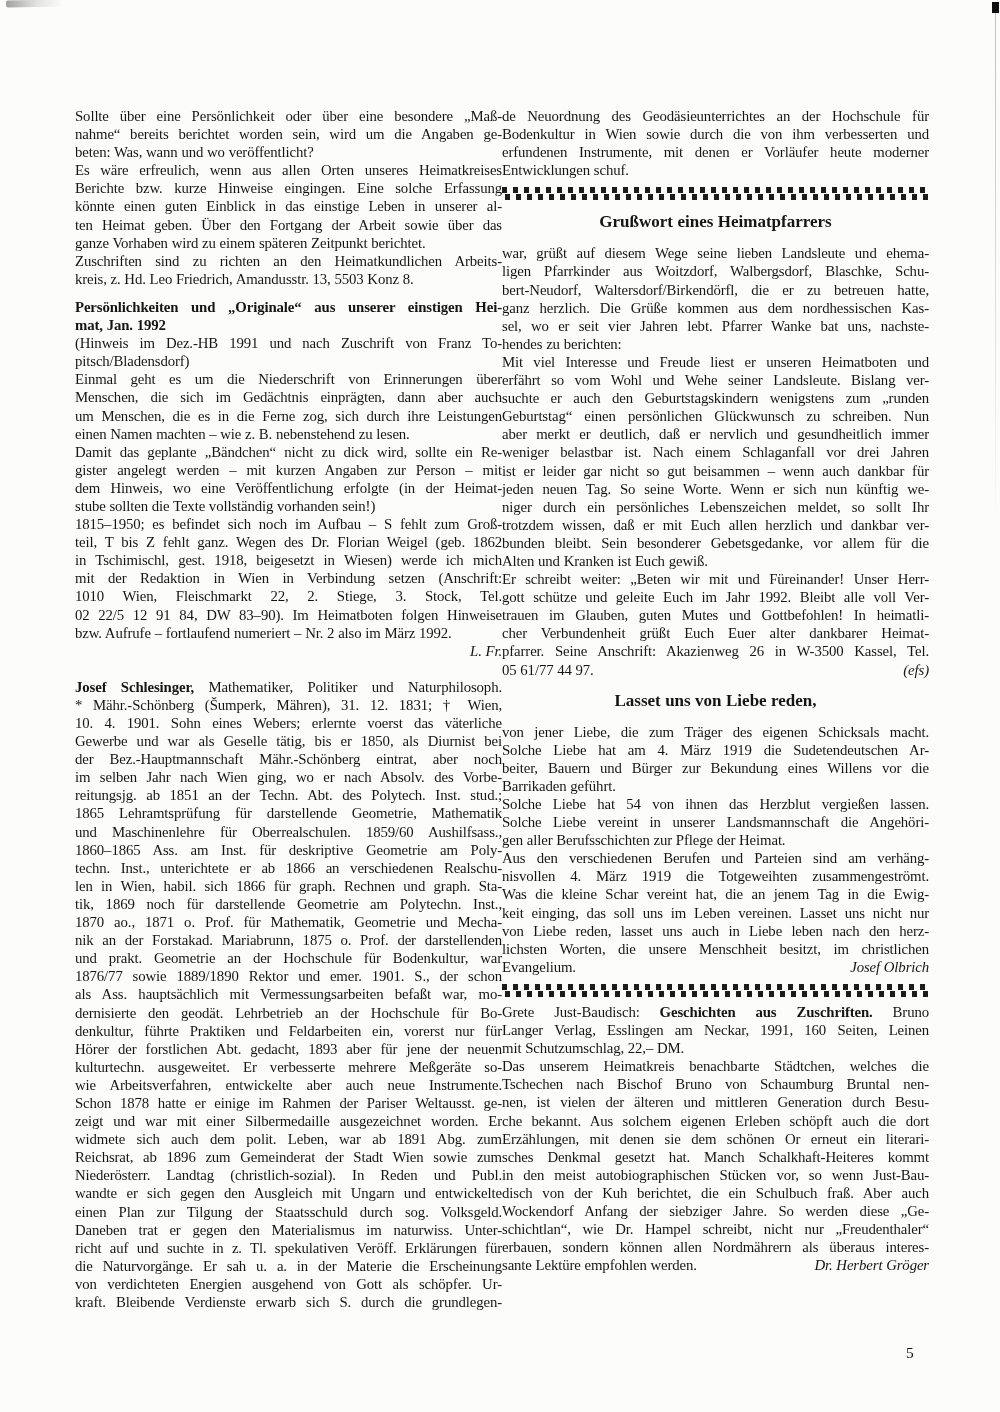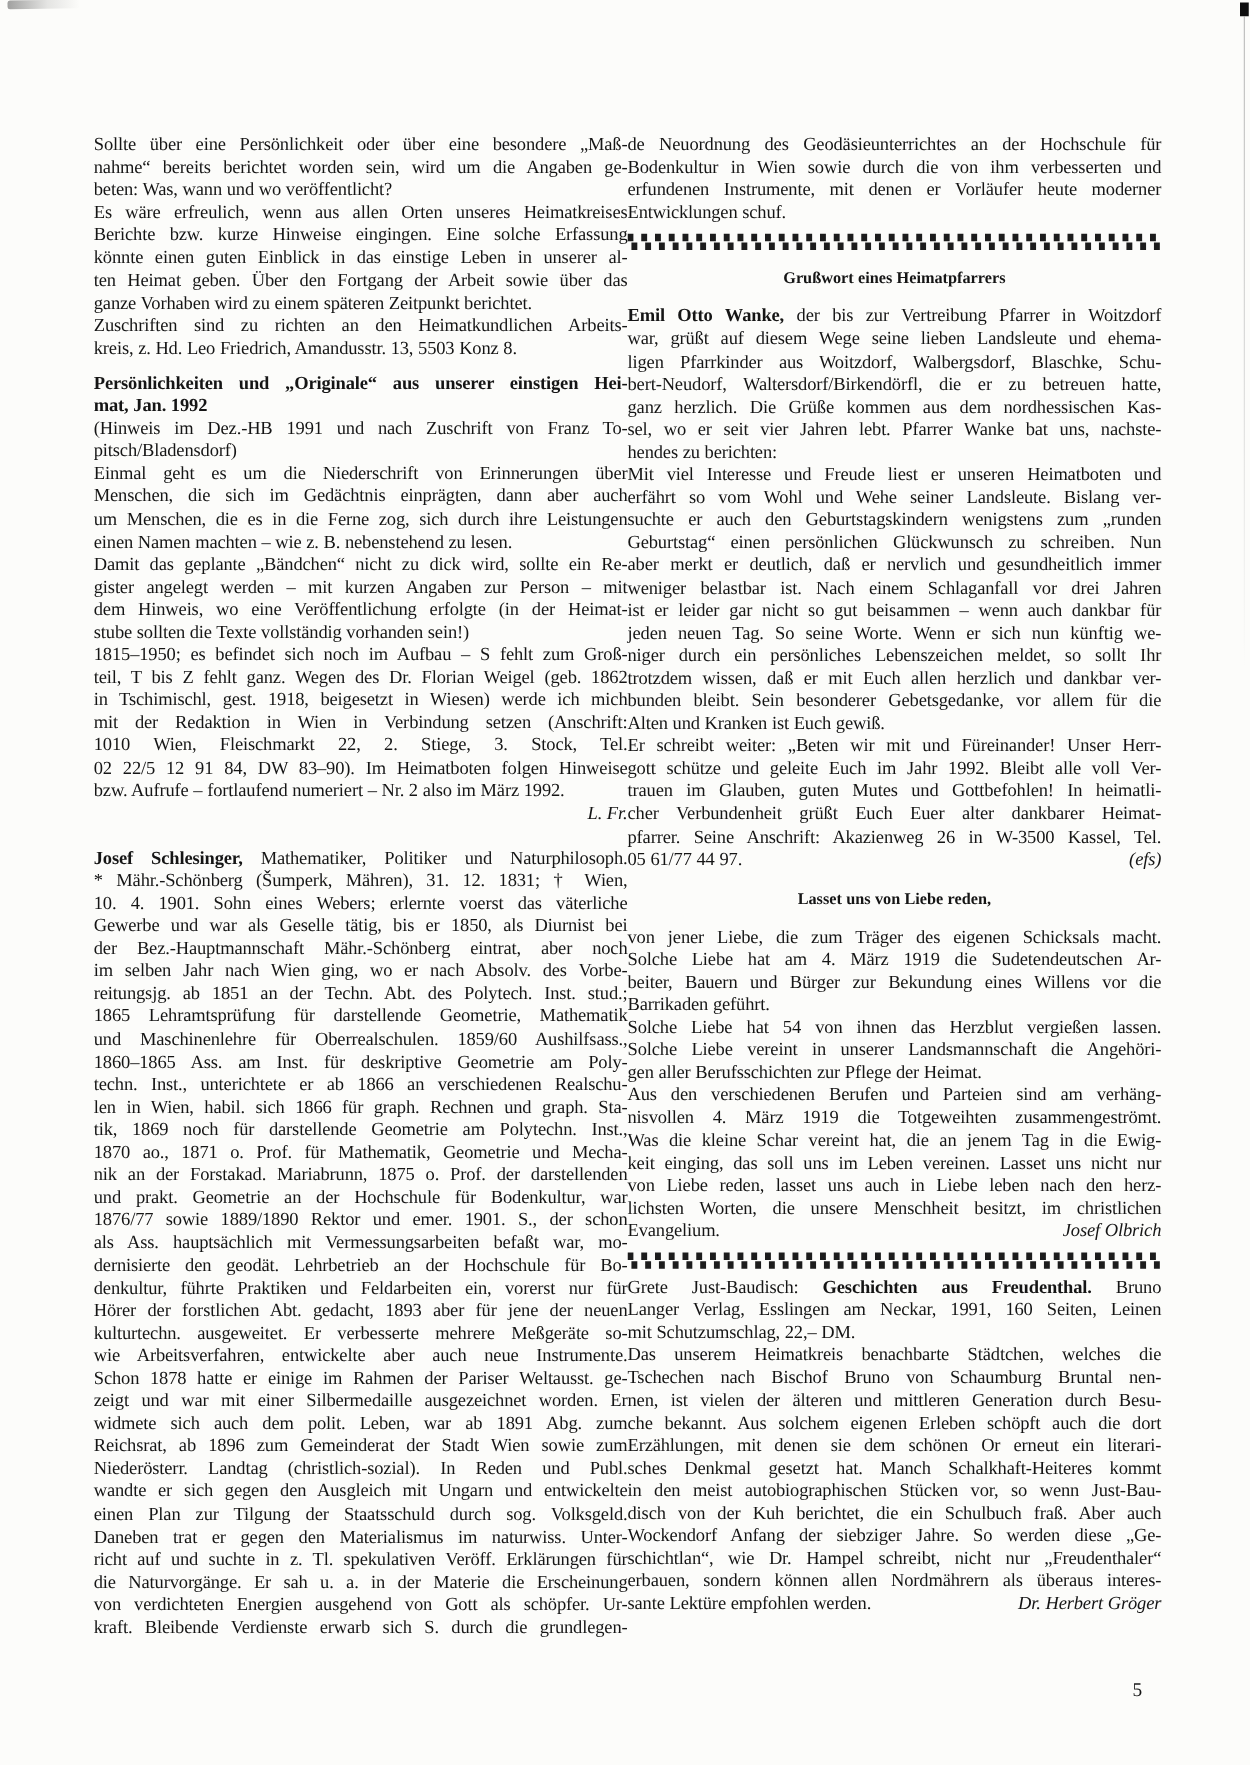--- a/index.html
+++ b/index.html
@@ -23,21 +23,21 @@
     word-spacing:0.2px;
   }
   .para{margin:0;}
   .line{text-align:left;min-height:18.1px;}
   .line.just{text-align:justify;text-align-last:justify;}
   .line.right{text-align:right;}
   .line.split{display:flex;justify-content:space-between;}
   .bd{font-weight:bold;}
   .it{font-style:italic;}
   .sec-h{
-    font-weight:bold;font-size:13px;line-height:23px;
+    font-weight:bold;font-size:17px;line-height:23px;
     text-align:center;margin:10px 0 11px;
     letter-spacing:0;
   }
   .orn{
     height:13px;margin:8px 0 6px;
     background-image:
       repeating-linear-gradient(90deg,#1c1c1c 0 5px,transparent 5px 11px),
       repeating-linear-gradient(90deg,transparent 0 3px,#1c1c1c 3px 8px,transparent 8px 11px);
     background-size:11px 6px,11px 6px;
     background-position:0 0,0 7px;
@@ -150,21 +150,20 @@
     <div class="col" id="col-right">
         <div class="para">
           <div class="line just">de Neuordnung des Geodäsieunterrichtes an der Hochschule für</div>
           <div class="line just">Bodenkultur in Wien sowie durch die von ihm verbesserten und</div>
           <div class="line just">erfundenen Instrumente, mit denen er Vorläufer heute moderner</div>
           <div class="line">Entwicklungen schuf.</div>
         </div>
         <div class="orn" title="fleuron-divider-row"></div>
         <div class="sec-h">Grußwort eines Heimatpfarrers</div>
         <div class="para">
-          <div class="line just"><span class="bd">Emil Otto Wanke,</span><span> der bis zur Vertreibung Pfarrer in Woitzdorf</span></div>
           <div class="line just">war, grüßt auf diesem Wege seine lieben Landsleute und ehema-</div>
           <div class="line just">ligen Pfarrkinder aus Woitzdorf, Walbergsdorf, Blaschke, Schu-</div>
           <div class="line just">bert-Neudorf, Waltersdorf/Birkendörfl, die er zu betreuen hatte,</div>
           <div class="line just">ganz herzlich. Die Grüße kommen aus dem nordhessischen Kas-</div>
           <div class="line just">sel, wo er seit vier Jahren lebt. Pfarrer Wanke bat uns, nachste-</div>
           <div class="line">hendes zu berichten:</div>
           <div class="line just">Mit viel Interesse und Freude liest er unseren Heimatboten und</div>
           <div class="line just">erfährt so vom Wohl und Wehe seiner Landsleute. Bislang ver-</div>
           <div class="line just">suchte er auch den Geburtstagskindern wenigstens zum „runden</div>
           <div class="line just">Geburtstag“ einen persönlichen Glückwunsch zu schreiben. Nun</div>
@@ -201,21 +200,21 @@
           <div class="line just">keit einging, das soll uns im Leben vereinen. Lasset uns nicht nur</div>
           <div class="line just">von Liebe reden, lasset uns auch in Liebe leben nach den herz-</div>
           <div class="line just">lichsten Worten, die unsere Menschheit besitzt, im christlichen</div>
           <div class="line split">
             <span>Evangelium.</span>
             <span class="it">Josef Olbrich</span>
           </div>
         </div>
         <div class="orn" title="fleuron-divider-row"></div>
         <div class="para">
-          <div class="line just"><span>Grete Just-Baudisch: </span><span class="bd">Geschichten aus Freudenthal.</span><span> Bruno</span></div>
+          <div class="line just"><span>Grete Just-Baudisch: </span><span class="bd">Geschichten aus Zuschriften.</span><span> Bruno</span></div>
           <div class="line just">Langer Verlag, Esslingen am Neckar, 1991, 160 Seiten, Leinen</div>
           <div class="line">mit Schutzumschlag, 22,– DM.</div>
           <div class="line just">Das unserem Heimatkreis benachbarte Städtchen, welches die</div>
           <div class="line just">Tschechen nach Bischof Bruno von Schaumburg Bruntal nen-</div>
           <div class="line just">nen, ist vielen der älteren und mittleren Generation durch Besu-</div>
           <div class="line just">che bekannt. Aus solchem eigenen Erleben schöpft auch die dort</div>
           <div class="line just">Erzählungen, mit denen sie dem schönen Or erneut ein literari-</div>
           <div class="line just">sches Denkmal gesetzt hat. Manch Schalkhaft-Heiteres kommt</div>
           <div class="line just">in den meist autobiographischen Stücken vor, so wenn Just-Bau-</div>
           <div class="line just">disch von der Kuh berichtet, die ein Schulbuch fraß. Aber auch</div>

